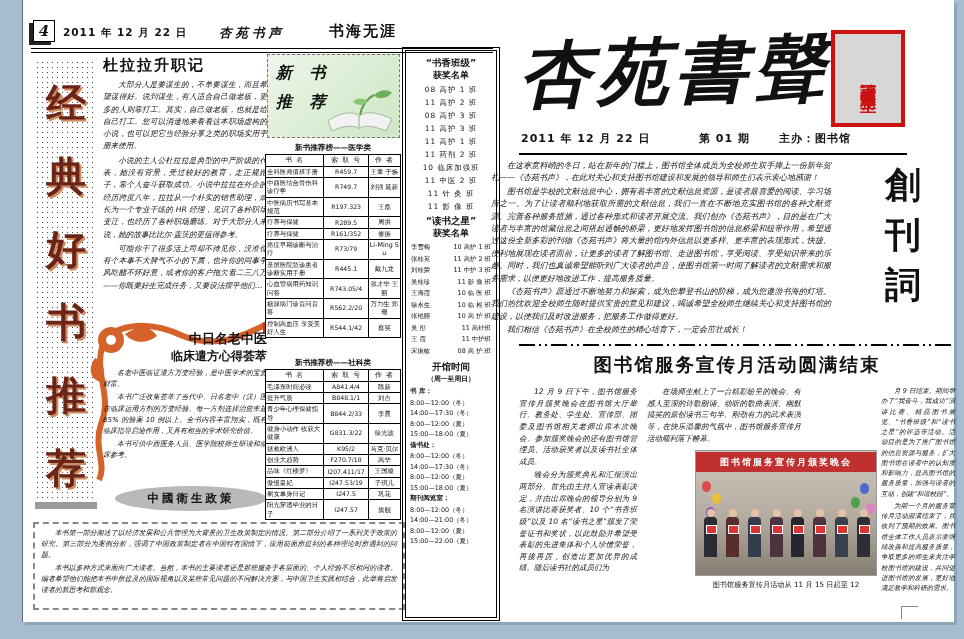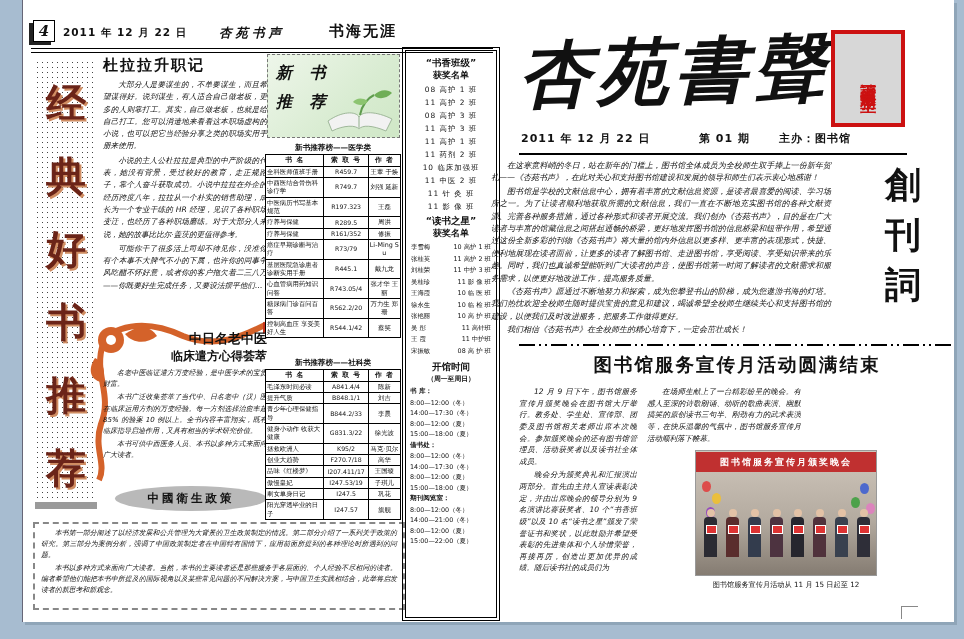--- a/index.html
+++ b/index.html
@@ -46,21 +46,21 @@
   .nbbox{left:244px;top:54px;width:133px;height:84px;border:1px dashed #777;box-sizing:border-box;
          background:linear-gradient(135deg,#eef6ea 0%,#d9ecd2 60%,#cfe7c6 100%);}
   .nb-line{font:bold italic 16px "DejaVu Serif",serif;letter-spacing:6px;margin:8px 0 0 8px;}
   .nb-art{position:absolute;right:3px;bottom:4px;}
   .ltable{left:242px;width:136px;background:#fff;}
   .t1{top:142px;} .t2{top:357px;}
   .ltable .ttl{text-align:center;font-size:7.6px;font-weight:bold;padding:1px 0;}
   .ltable table{border-collapse:collapse;width:100%;table-layout:fixed;}
   .ltable th,.ltable td{border:1px solid #000;font-size:6.4px;line-height:1.3;padding:1px 1px;
                         word-break:break-all;}
-  .ltable th{font-weight:bold;font-size:6.8px;letter-spacing:1px;}
+  .ltable th{font-weight:normal;font-size:6.8px;letter-spacing:1px;}
   .ltable td:nth-child(2){text-align:center;font-size:6.2px;}
   .ltable td:nth-child(3){text-align:center;}
   .ltable col.c1{width:58px;} .ltable col.c2{width:44px;} .ltable col.c3{width:32px;}
 
   
   .awards{left:382px;top:50px;width:92px;height:568px;border:1px solid #000;outline:1px solid #000;
           outline-offset:2px;box-sizing:border-box;padding:5px 4px;}
   .aw-title{text-align:center;font-weight:bold;font-size:9.5px;line-height:1.4;}
   .aw-sub{text-align:center;font-weight:bold;font-size:9px;margin-bottom:2px;}
   .aw-class{font-size:7.4px;line-height:1.75;text-align:center;letter-spacing:1px;}
@@ -156,21 +156,21 @@
       <path d="M38 20 C52 10,64 12,70 22 C60 30,46 30,38 20Z" fill="#d4622a"></path>
       <path d="M8 44 C0 56,4 66,14 68 C20 58,16 48,8 44Z" fill="#d4622a"></path>
     </svg>
 
     <div class="abs a2">
       <p class="t1">中日名老中医</p>
       <p class="t2">临床遣方心得荟萃</p>
       <div>
           <p class="body-p">名老中医临证遣方万变经验，是中医学术的宝贵财富。</p>
           <p class="body-p">本书广泛收集荟萃了当代中、日名老中（汉）医在临床运用方剂的万变经验。每一方剂选择治愈率超 85% 的验案 10 例以上。全书内容丰富翔实，既有临床指导启迪作用，又具有相当的学术研究价值。</p>
-          <p class="body-p">本书可供中西医务人员、本书以多种方式来面向广大读者。</p>
+          <p class="body-p">本书可供中西医务人员、医学院校师生研读和临床参考。</p>
         </div>
     </div>
 
     <div class="abs ellipse">中國衛生政策</div>
 
     <div class="abs bbox">
         <p class="body-p">本书第一部分阐述了以经济发展和公共管理为大背景的卫生政策制定的情况。第二部分介绍了一系列关于政策的研究。第三部分为案例分析，强调了中国政策制定者在中国特有国情下，应用前面所提到的各种理论时所遇到的问题。</p>
         <p class="body-p">本书以多种方式来面向广大读者。当然，本书的主要读者还是那些服务于各层面的、个人经验不尽相同的读者。编者希望他们能把本书中所提及的国际视角以及某些常见问题的不同解决方案，与中国卫生实践相结合，此举将启发读者的新思考和新观念。</p>
       </div>
 
@@ -436,20 +436,24 @@
 
     <div class="abs divider"></div>
     <div class="abs atitle">图书馆服务宣传月活动圆满结束</div>
 
     <div class="abs c1">
         <p class="body-p">12 月 9 日下午，图书馆服务宣传月颁奖晚会在图书馆大厅举行。教务处、学生处、宣传部、团委及图书馆相关老师出席本次晚会。参加颁奖晚会的还有图书馆管理员、活动获奖者以及读书社全体成员。</p>
         <p class="body-p">晚会分为颁奖典礼和汇报演出两部分。首先由主持人宣读表彰决定，并由出席晚会的领导分别为 9 名演讲比赛获奖者、10 个“书香班级”以及 10 名“读书之星”颁发了荣誉证书和奖状，以此鼓励并希望受表彰的先进集体和个人珍惜荣誉，再接再厉，创造出更加优异的成绩。随后读书社的成员们为</p>
       </div>
     <div class="abs c2">
         <p class="body-p">在场师生献上了一台精彩纷呈的晚会。有感人至深的诗歌朗诵、动听的歌曲表演、幽默搞笑的原创读书三句半、刚劲有力的武术表演等，在快乐温馨的气氛中，图书馆服务宣传月活动顺利落下帷幕。</p>
+      </div>
+    <div class="abs c3">
+        <p class="body-p">月 9 日结束。期间举办了“我奋斗，我成功”演讲比赛、精品图书展览、“书香班级”和“读书之星”的评选等活动。活动目的是为了推广图书馆的信息资源与服务，扩大图书馆在读者中的认知度和影响力，提高图书馆的服务质量，加强与读者的互动，创建“和谐校园”。</p>
+        <p class="body-p">为期一个月的服务宣传月活动圆满结束了，且收到了预期的效果。图书馆全体工作人员表示要继续改善和提高服务质量，争取更多的师生来关注学校图书馆的建设，共同促进图书馆的发展，更好地满足教学和科研的需求。</p>
       </div>
 
     <div class="abs photo">
       <div class="photo-banner">图书馆服务宣传月颁奖晚会</div>
       <span class="balloon b1"></span>
       <span class="balloon b2"></span>
       <span class="balloon b3"></span>
       <span class="balloon b4"></span>
       <span class="balloon b5"></span>
       <span class="balloon b6"></span>

